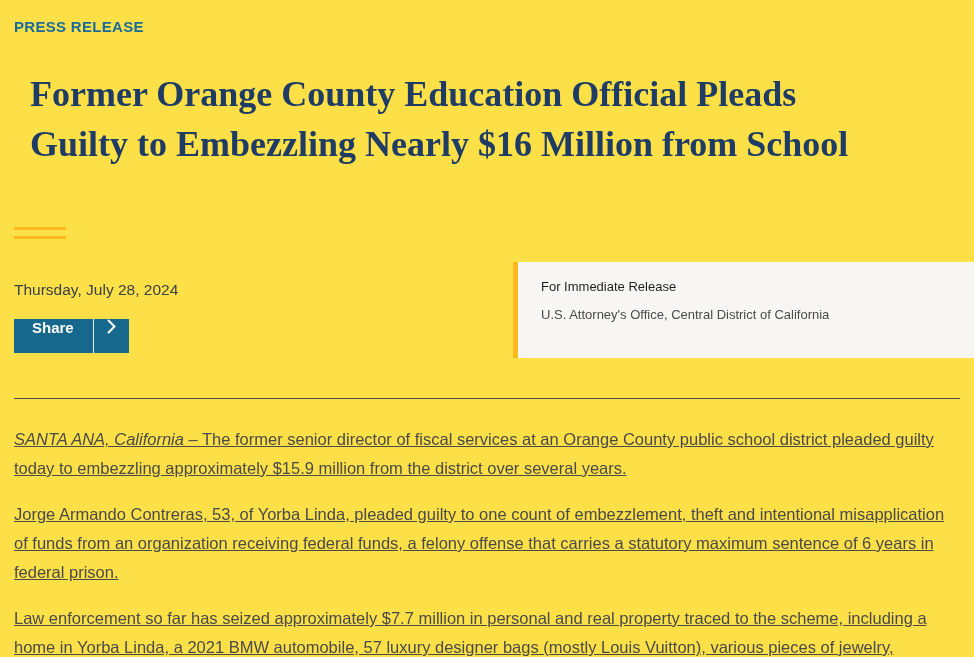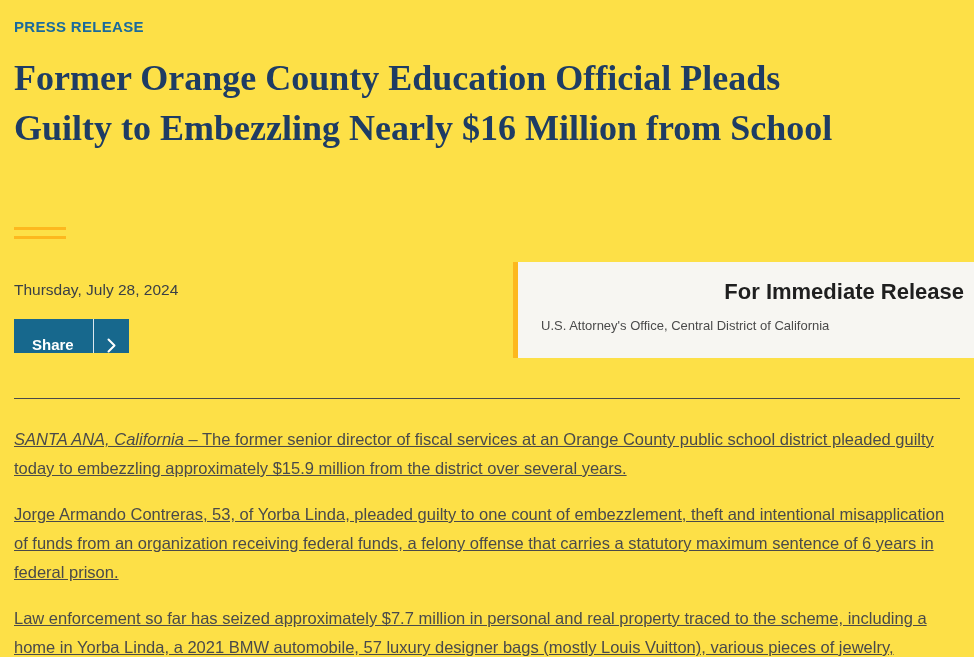--- a/index.html
+++ b/index.html
@@ -17,21 +17,21 @@
     top: 18px;
     font-size: 15px;
     font-weight: bold;
     letter-spacing: 0.3px;
     color: #1a6a9c;
   }
   .headline {
     position: absolute;
     left: 14px;
     top: 53px;
-    margin: 0;
+    margin: 16px;
     width: 945px;
     font-family: "Liberation Serif", serif;
     font-weight: bold;
     font-size: 36px;
     line-height: 50px;
     color: #1e3c64;
   }
   .headline .hl-line { display: block; }
   .gold-divider {
     position: absolute;
@@ -48,21 +48,21 @@
     top: 281px;
     font-size: 15.5px;
     color: #3a3f46;
   }
   .share-btn {
     position: absolute;
     left: 14px;
     top: 319px;
     height: 34px;
     display: flex;
-    align-items: flex-end;
+    align-items: flex-start;
     background: #17688d;
     border: none;
     padding: 0;
     color: #ffffff;
     font-family: inherit;
     cursor: pointer;
   }
   .share-label {
     font-size: 15px;
     font-weight: bold;
@@ -83,24 +83,23 @@
     left: 513px;
     top: 262px;
     width: 461px;
     height: 96px;
     box-sizing: border-box;
     background: #f7f6f2;
     border-left: 5px solid #fdb81e;
     padding: 17px 10px 0 23px;
   }
   .release-title {
-    font-size: 22px;
-    font-weight: bold;
+    font-size: 13px;
+    font-weight: normal;
     color: #1f1f1f;
-    text-align: right;
   }
   .release-office {
     margin-top: 13px;
     font-size: 13px;
     color: #4a4a4a;
   }
   .section-divider {
     position: absolute;
     left: 14px;
     top: 398px;

